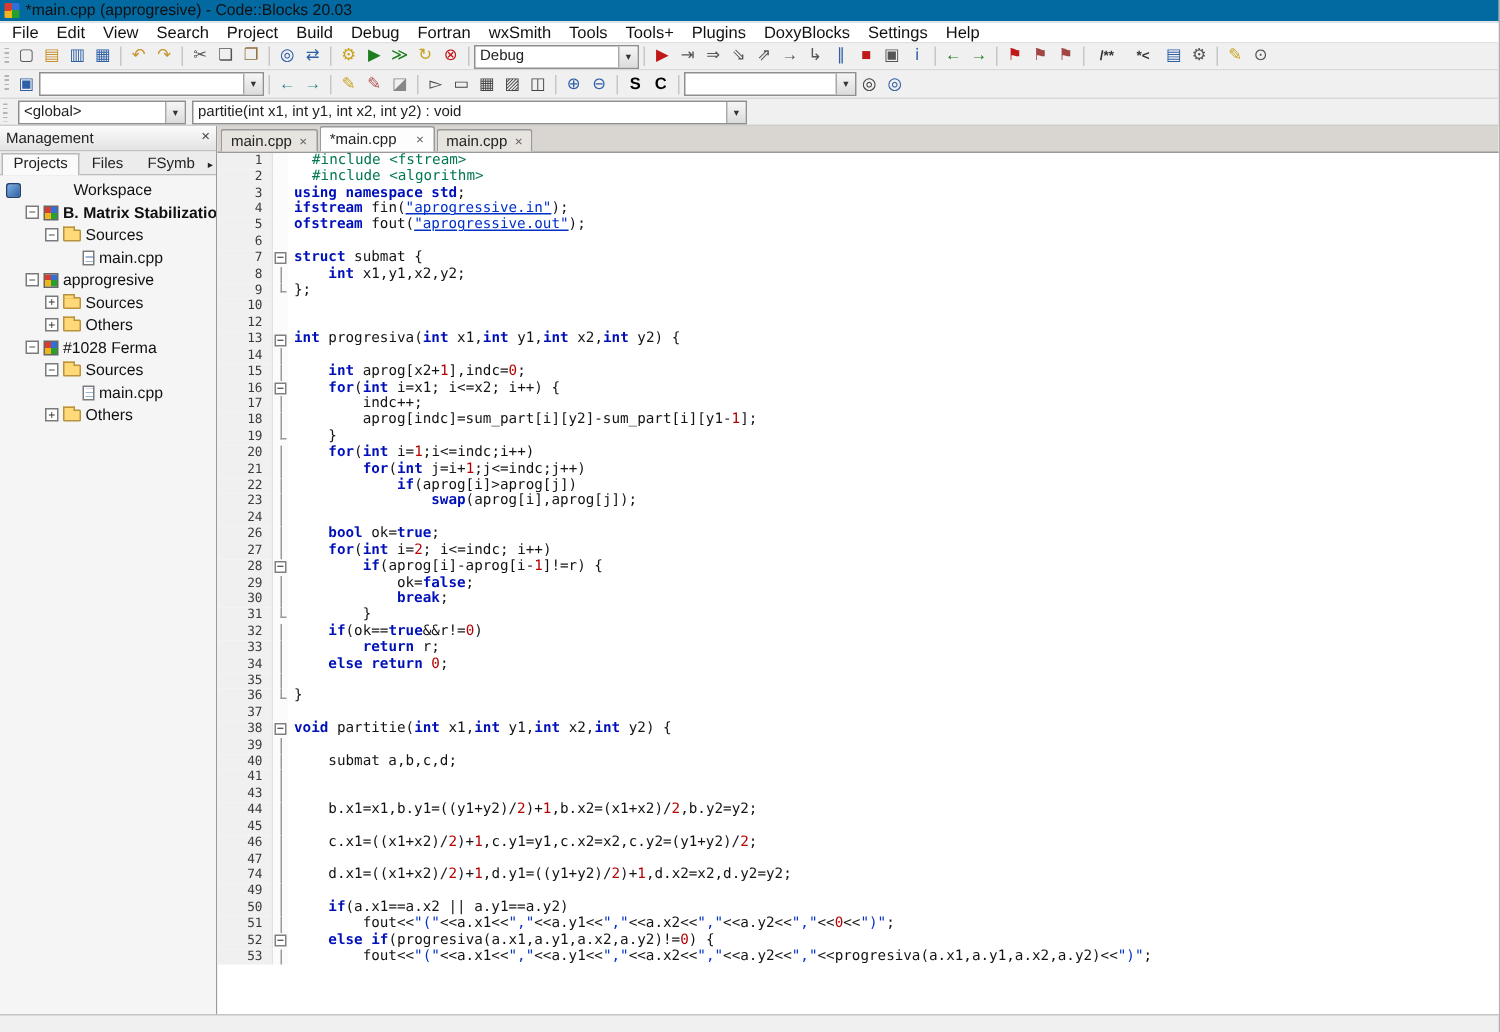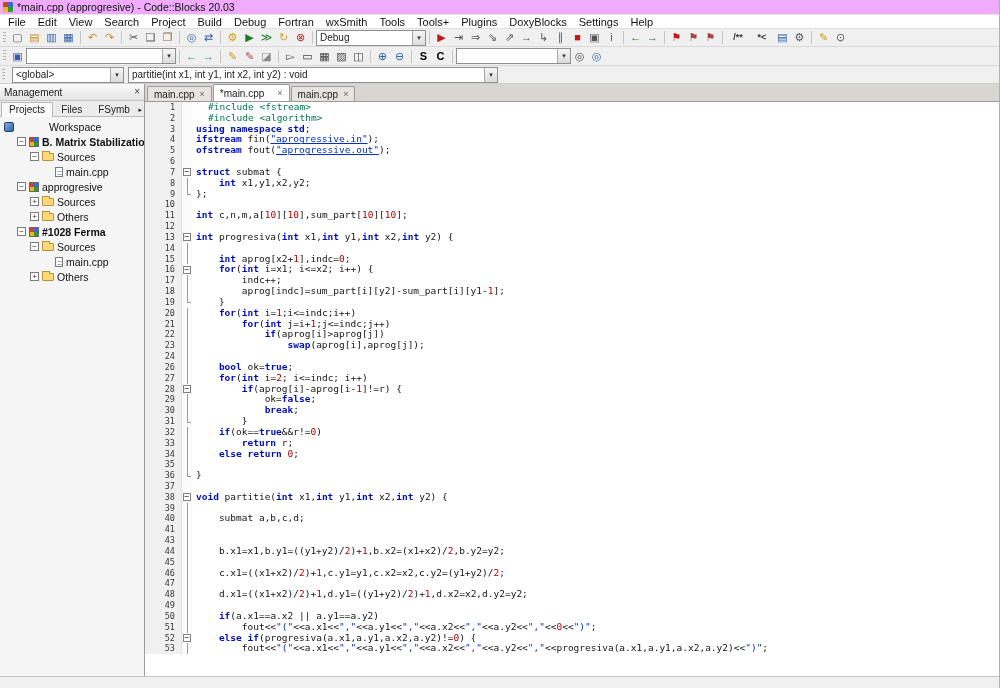--- a/index.html
+++ b/index.html
@@ -1,21 +1,21 @@
 <!DOCTYPE html>
 <html style="--c-kw: #0010b8; --c-pp: #007850; --c-str: #0030c8; --c-num: #b40000;"><head>
 <meta charset="utf-8">
 <style>
   * { box-sizing: border-box; margin: 0; padding: 0; }
   html,body { width:1000px; height:688px; overflow:hidden; }
   body { font-family:"Liberation Sans", sans-serif; background:#fff; }
   .app { width:1000px; height:688px; display:flex; flex-direction:column; border-right:1px solid #b0b0b0; background:#f0f0f0; }
 
   
-  .titlebar { height:15px; background:#f0abfc; border-bottom:1px solid #e4e4e4; display:flex; align-items:center; gap:4px; padding-left:3px; font-size:10.5px; color:#111; flex:none; }
+  .titlebar { height:15px; background:#0369a1; border-bottom:1px solid #e4e4e4; display:flex; align-items:center; gap:4px; padding-left:3px; font-size:10.5px; color:#111; flex:none; }
   .app-icon { width:10px; height:10px; flex:none; background:conic-gradient(#2f6fd8 0 25%, #28a12c 25% 50%, #f0b41e 50% 75%, #d83b2f 75% 100%); border-radius:1px; }
 
   
   .menubar { height:14px; background:#ffffff; border-bottom:1px solid #e0e0e0; display:flex; align-items:center; padding-left:2px; font-size:11px; color:#111; flex:none; }
   .menu-item { padding:0 6px; line-height:14px; }
 
   
   .toolbar { background:#f0f0f0; border-bottom:1px solid #dadada; display:flex; align-items:center; padding:0 2px; flex:none; }
   .toolbar::before, .symbolbar::before { content:""; width:3px; height:12px; margin:0 3px 0 1px;
      background:repeating-linear-gradient(to bottom,#b4b4b4 0 1px,transparent 1px 3px); }
@@ -360,21 +360,21 @@
             <span class="tlabel">Sources</span>
           </div>
           <div class="tree-row" style="padding-left: 30px;">
             <span class="expander">+</span>
             <span class="ticon icon-folder"></span>
             <span class="tlabel">Others</span>
           </div>
           <div class="tree-row" style="padding-left: 17px;">
             <span class="expander">−</span>
             <span class="ticon icon-project"></span>
-            <span class="tlabel" style="font-weight: bold;">#1028 Ferma</span>
+            <span class="tlabel" style="font-weight: normal;">#1028 Ferma</span>
           </div>
           <div class="tree-row" style="padding-left: 30px;">
             <span class="expander">−</span>
             <span class="ticon icon-folder"></span>
             <span class="tlabel">Sources</span>
           </div>
           <div class="tree-row" style="padding-left: 43px;">
             <span class="expander-spacer"></span>
             <span class="ticon icon-file"></span>
             <span class="tlabel">main.cpp</span>
@@ -453,25 +453,20 @@
               <span class="fold-end"></span>
             </span>
             <span class="code">};</span>
           </div>
           <div class="code-row">
             <span class="ln">10</span>
             <span class="fold"></span>
             <span class="code"></span>
           </div>
           <div class="code-row">
-            <span class="ln">11</span>
-            <span class="fold"></span>
-            <span class="code"><span class="tok-kw">int</span> c,n,m,a[<span class="tok-num">10</span>][<span class="tok-num">10</span>],sum_part[<span class="tok-num">10</span>][<span class="tok-num">10</span>];</span>
-          </div>
-          <div class="code-row">
             <span class="ln">12</span>
             <span class="fold"></span>
             <span class="code"></span>
           </div>
           <div class="code-row">
             <span class="ln">13</span>
             <span class="fold">
               <span class="fold-box">−</span>
             </span>
             <span class="code"><span class="tok-kw">int</span> progresiva(<span class="tok-kw">int</span> x1,<span class="tok-kw">int</span> y1,<span class="tok-kw">int</span> x2,<span class="tok-kw">int</span> y2) {</span>
@@ -692,21 +687,21 @@
             <span class="code">    c.x1=((x1+x2)/<span class="tok-num">2</span>)+<span class="tok-num">1</span>,c.y1=y1,c.x2=x2,c.y2=(y1+y2)/<span class="tok-num">2</span>;</span>
           </div>
           <div class="code-row">
             <span class="ln">47</span>
             <span class="fold">
               <span class="fold-line"></span>
             </span>
             <span class="code"></span>
           </div>
           <div class="code-row">
-            <span class="ln">48</span>
+            <span class="ln">74</span>
             <span class="fold">
               <span class="fold-line"></span>
             </span>
             <span class="code">    d.x1=((x1+x2)/<span class="tok-num">2</span>)+<span class="tok-num">1</span>,d.y1=((y1+y2)/<span class="tok-num">2</span>)+<span class="tok-num">1</span>,d.x2=x2,d.y2=y2;</span>
           </div>
           <div class="code-row">
             <span class="ln">49</span>
             <span class="fold">
               <span class="fold-line"></span>
             </span>

